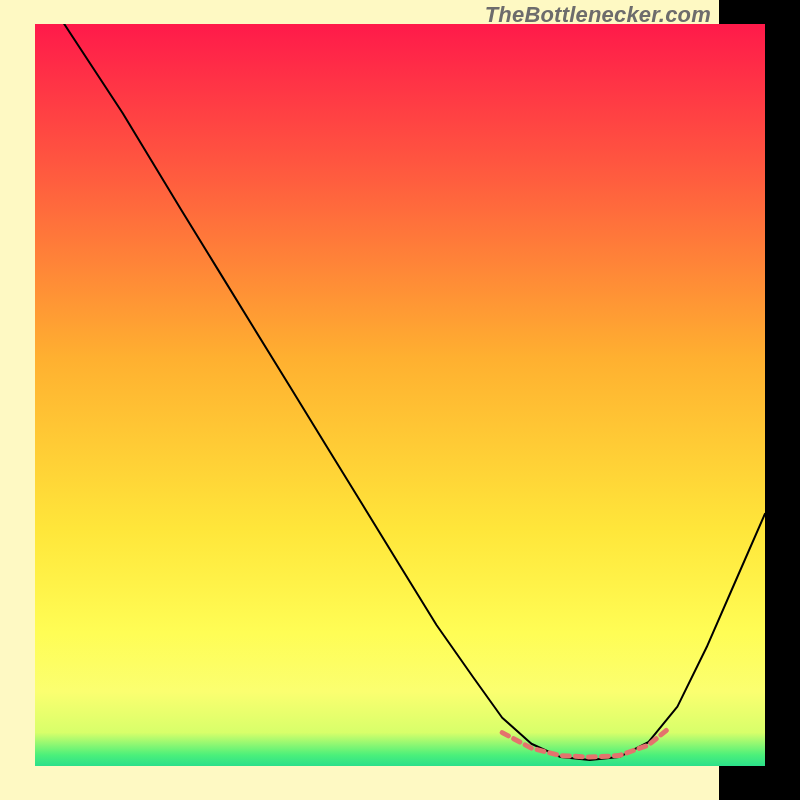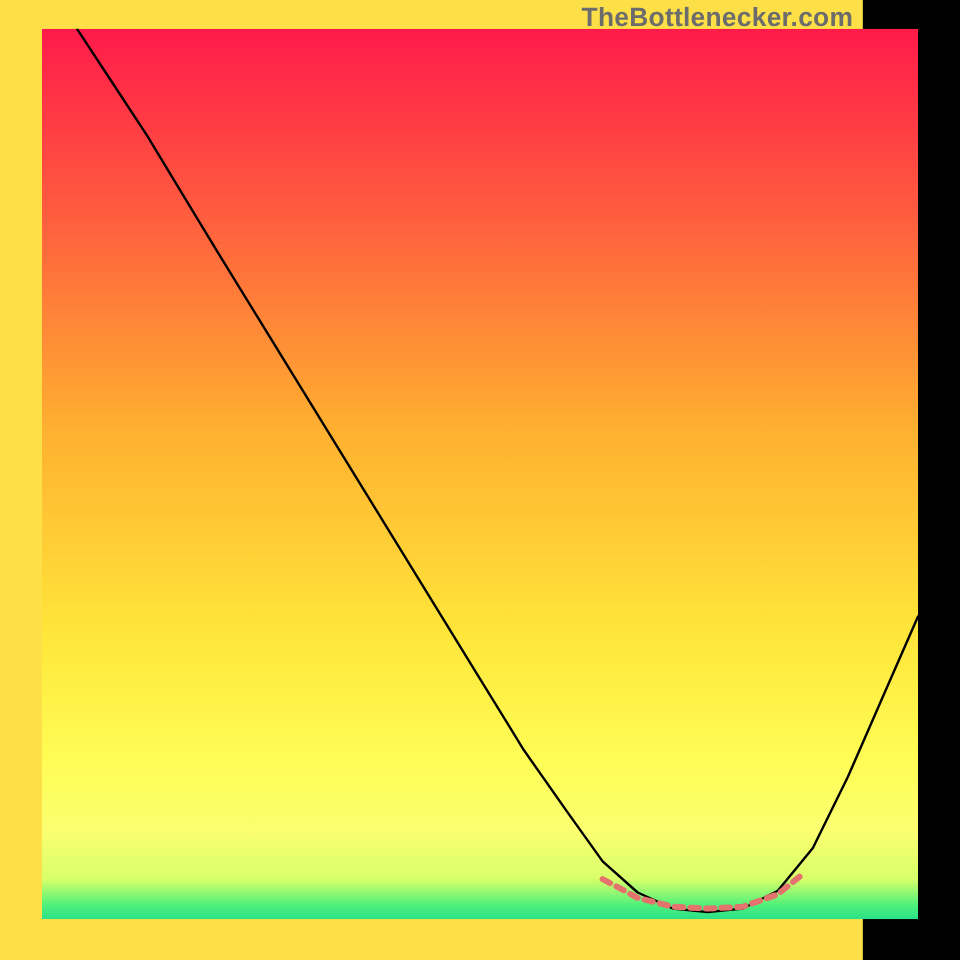--- a/index.html
+++ b/index.html
@@ -1,21 +1,22 @@
 <!DOCTYPE html>
 <html><head>
 <meta charset="utf-8">
 <style>
   * { margin: 0; padding: 0; box-sizing: border-box; }
   html, body { width: 800px; height: 800px; overflow: hidden; background: #000; }
   .frame {
     position: relative;
     width: 719px;
     height: 800px;
-    background: #fde047;
+    background: #fef9c3;
+    font-style: italic;
   }
   .watermark {
     position: absolute;
     top: 2px;
     right: 8px;
     font-family: Arial, Helvetica, sans-serif;
     font-size: 22px;
     font-weight: 600;
     color: #6d6c6c;
     letter-spacing: 0.2px;

